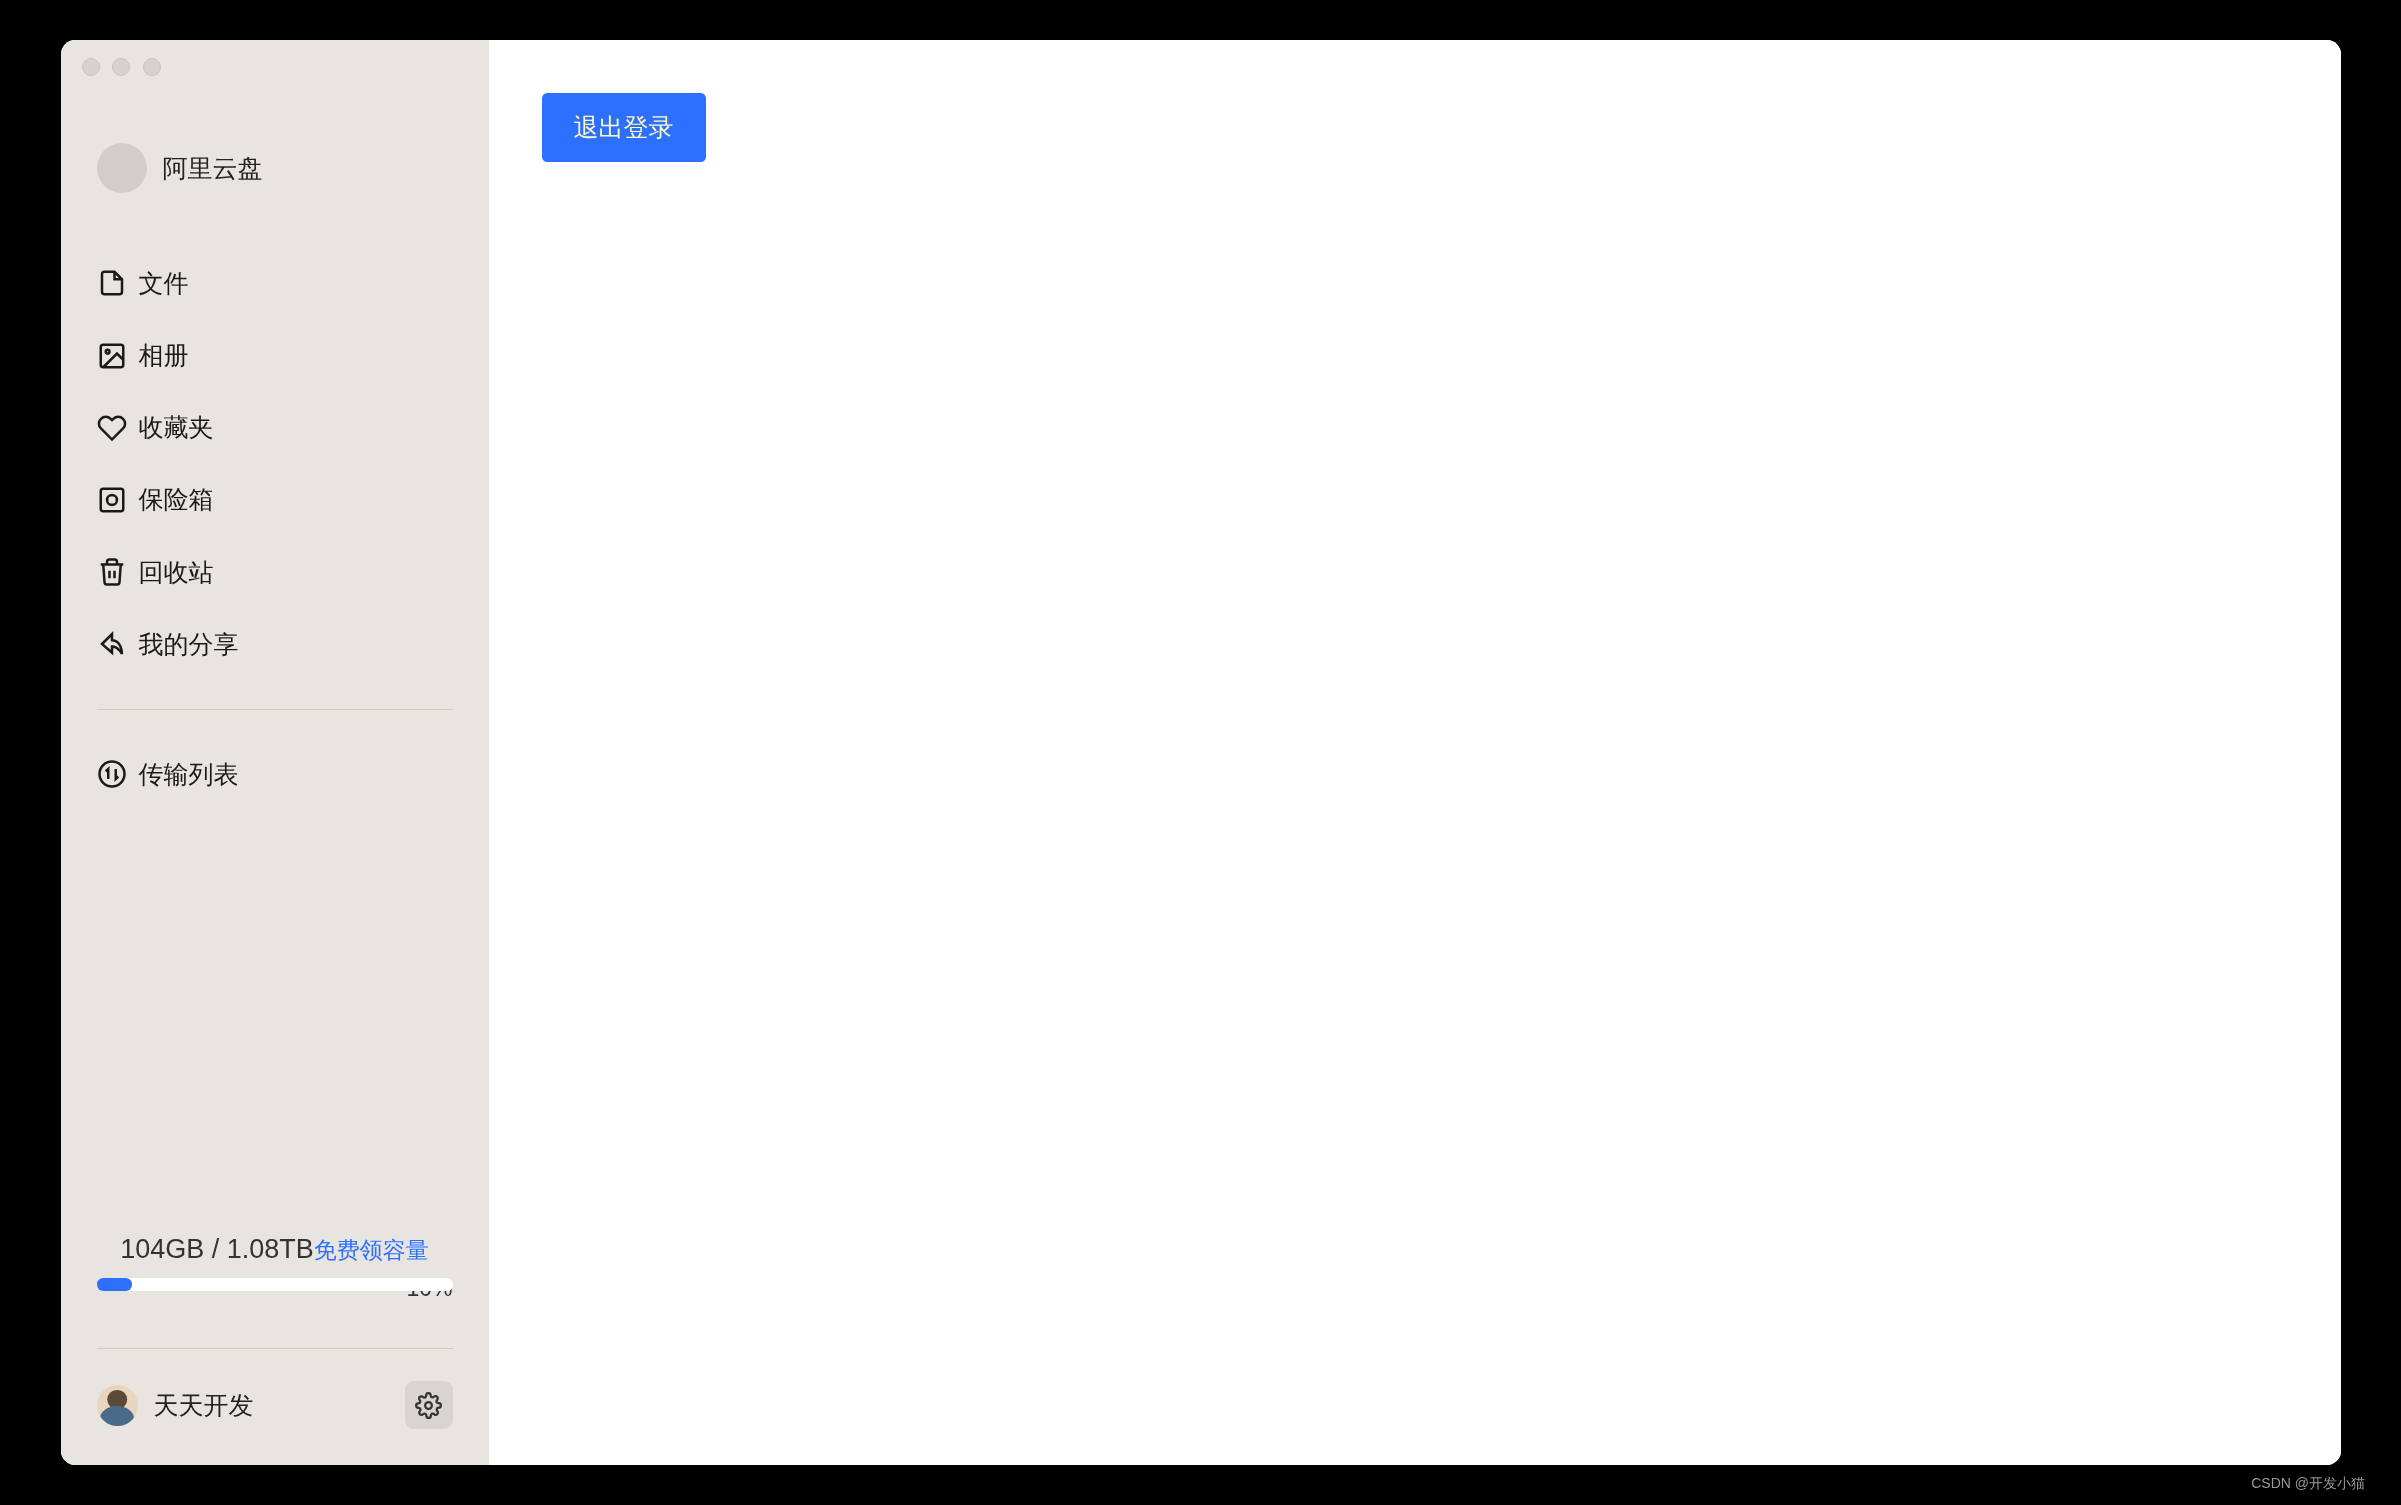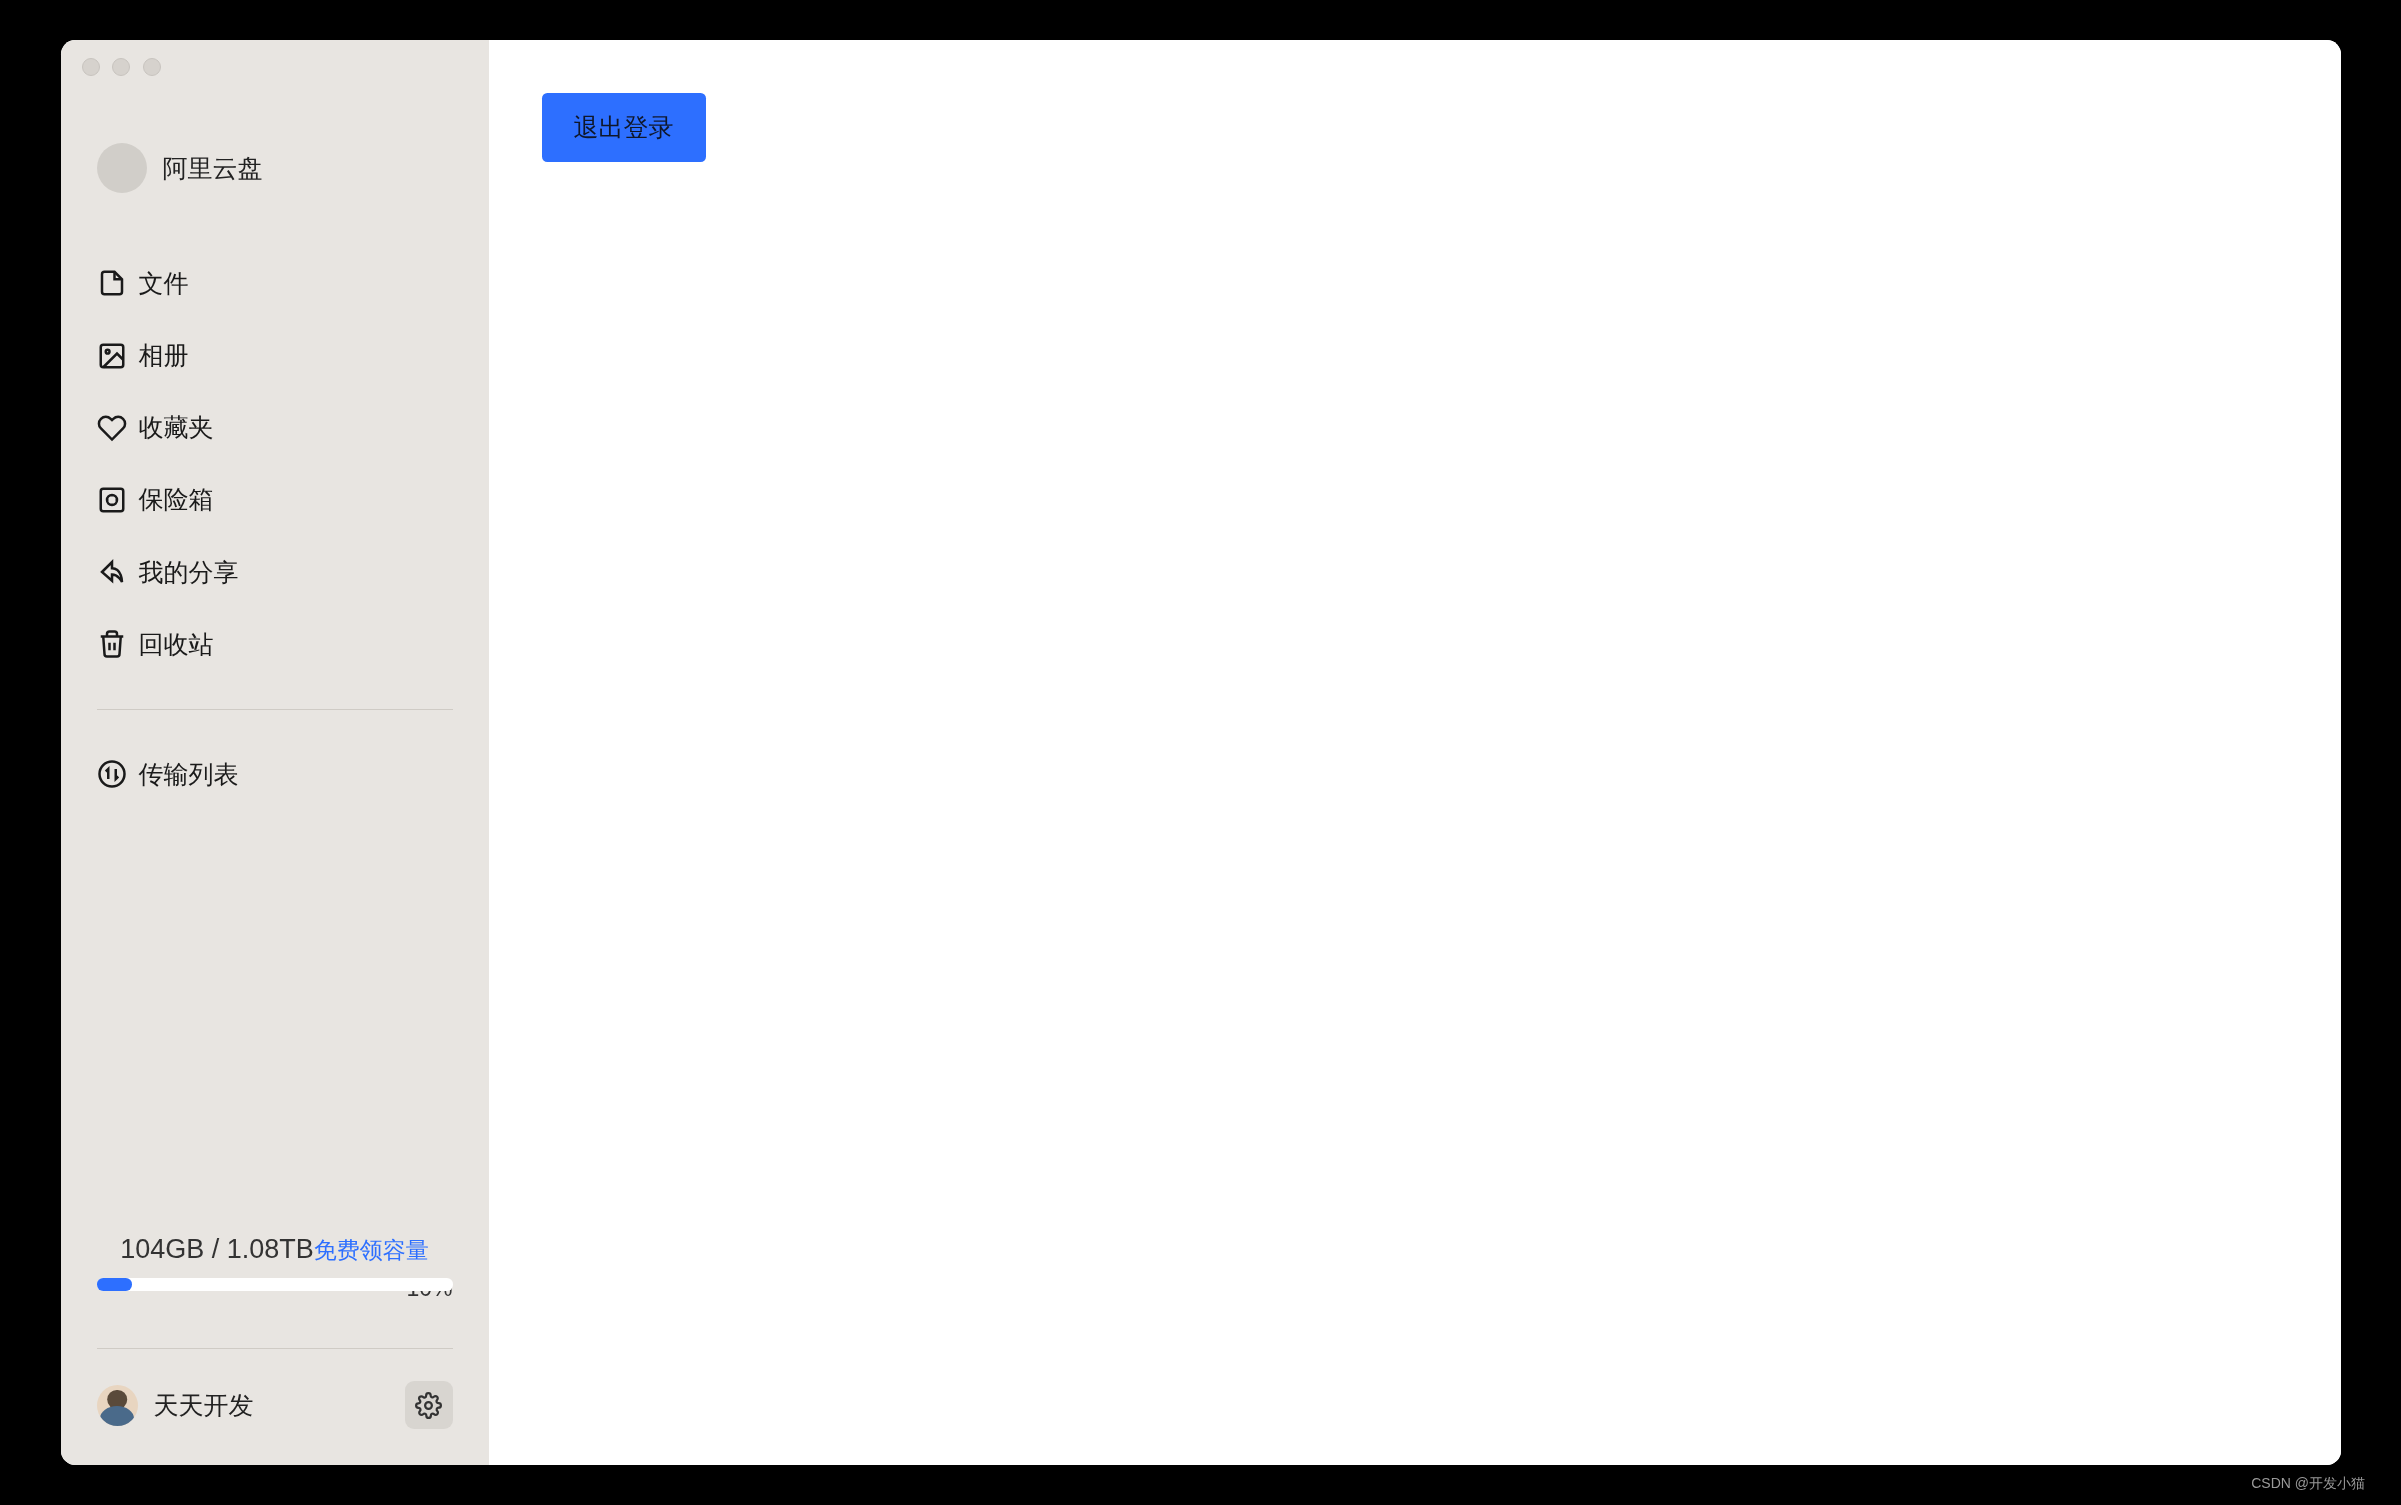--- a/index.html
+++ b/index.html
@@ -190,21 +190,21 @@
       fill: none;
       stroke-width: 2;
     }
     .main {
       flex: 1;
       background: #fff;
       padding: 53px;
     }
     .logout-btn {
       background: #2d6fff;
-      color: #0f172a;
+      color: #fef9c3;
       border: none;
       padding: 18px 32px;
       font-size: 25px;
       border-radius: 5.3px;
       cursor: pointer;
     }
     .watermark {
       position: absolute;
       bottom: 12.5px;
       right: 36px;
@@ -253,30 +253,30 @@
       <div class="nav-item">
         <svg viewBox="0 0 24 24">
             <rect x="3" y="3" width="18" height="18" rx="2"></rect>
             <circle cx="12" cy="12" r="4"></circle>
             <path d="M12 8v1M12 15v1M8 12h1M15 12h1"></path>
           </svg>
         <span class="nav-label">保险箱</span>
       </div>
       <div class="nav-item">
         <svg viewBox="0 0 24 24">
-            <path d="M4 12l8-8v5c8 0 8 11 8 11s-3-6-8-6v5l-8-7z"></path>
-          </svg>
-        <span class="nav-label">我的分享</span>
-      </div>
-      <div class="nav-item">
-        <svg viewBox="0 0 24 24">
             <path d="M3 6h18M8 6V4a2 2 0 0 1 2-2h4a2 2 0 0 1 2 2v2M19 6l-1 14a2 2 0 0 1-2 2H8a2 2 0 0 1-2-2L5 6"></path>
             <path d="M10 11v6M14 11v6"></path>
           </svg>
         <span class="nav-label">回收站</span>
+      </div>
+      <div class="nav-item">
+        <svg viewBox="0 0 24 24">
+            <path d="M4 12l8-8v5c8 0 8 11 8 11s-3-6-8-6v5l-8-7z"></path>
+          </svg>
+        <span class="nav-label">我的分享</span>
       </div>
     </nav>
 
     <div class="divider"></div>
 
     <div class="nav" style="padding-top:0">
       <div class="nav-item">
         <svg viewBox="0 0 24 24">
             <circle cx="12" cy="12" r="10"></circle>
             <path d="M9 16V8l-2 2M15 8v8l2-2"></path>

